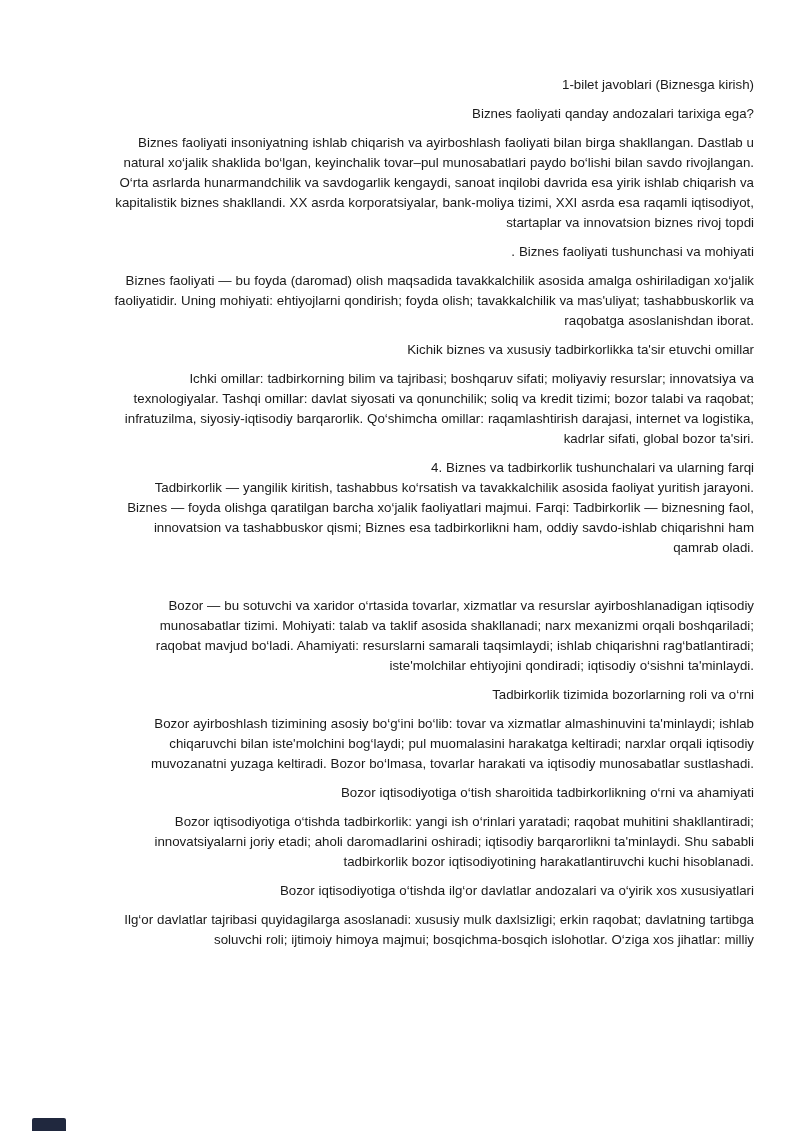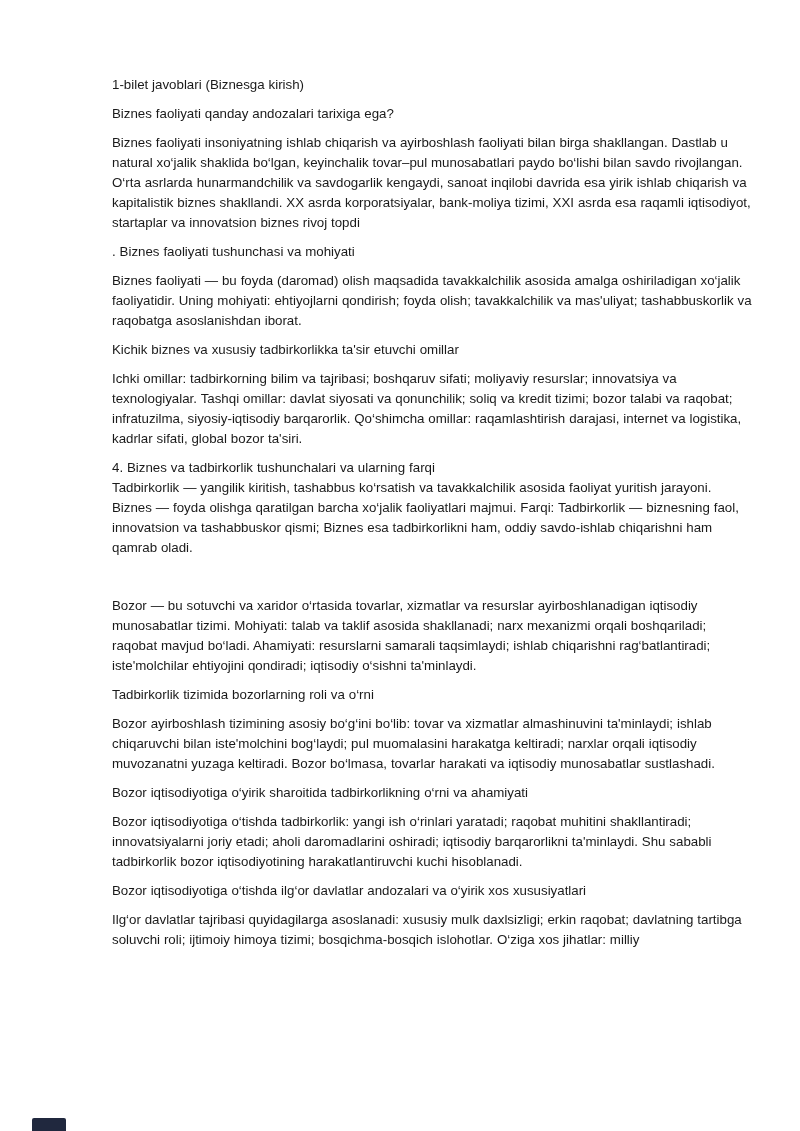--- a/index.html
+++ b/index.html
@@ -26,20 +26,21 @@
     left: 112px;
     width: 642px;
     font-size: 13.3px;
     line-height: 20px;
     text-align: left;
   }
   .doc-content p {
     margin: 0 0 9px 0;
     white-space: pre-line;
     word-spacing: 0.2px;
+    text-align: right;
   }
   .doc-content p.empty-line {
     min-height: 20px;
   }
   .taskbar-fragment {
     position: absolute;
     left: 32px;
     bottom: 0;
     width: 34px;
     height: 13px;
@@ -57,19 +58,19 @@
     <p>. Biznes faoliyati tushunchasi va mohiyati</p>
     <p>Biznes faoliyati — bu foyda (daromad) olish maqsadida tavakkalchilik asosida amalga oshiriladigan xo‘jalik faoliyatidir. Uning mohiyati: ehtiyojlarni qondirish; foyda olish; tavakkalchilik va mas'uliyat; tashabbuskorlik va raqobatga asoslanishdan iborat.</p>
     <p>Kichik biznes va xususiy tadbirkorlikka ta'sir etuvchi omillar</p>
     <p>Ichki omillar: tadbirkorning bilim va tajribasi; boshqaruv sifati; moliyaviy resurslar; innovatsiya va texnologiyalar. Tashqi omillar: davlat siyosati va qonunchilik; soliq va kredit tizimi; bozor talabi va raqobat; infratuzilma, siyosiy-iqtisodiy barqarorlik. Qo‘shimcha omillar: raqamlashtirish darajasi, internet va logistika, kadrlar sifati, global bozor ta'siri.</p>
     <p>4. Biznes va tadbirkorlik tushunchalari va ularning farqi
  Tadbirkorlik — yangilik kiritish, tashabbus ko‘rsatish va tavakkalchilik asosida faoliyat yuritish jarayoni. Biznes — foyda olishga qaratilgan barcha xo‘jalik faoliyatlari majmui. Farqi: Tadbirkorlik — biznesning faol, innovatsion va tashabbuskor qismi; Biznes esa tadbirkorlikni ham, oddiy savdo-ishlab chiqarishni ham qamrab oladi.</p>
     <p class="empty-line"></p>
     <p>Bozor — bu sotuvchi va xaridor o‘rtasida tovarlar, xizmatlar va resurslar ayirboshlanadigan iqtisodiy munosabatlar tizimi. Mohiyati: talab va taklif asosida shakllanadi; narx mexanizmi orqali boshqariladi; raqobat mavjud bo‘ladi. Ahamiyati: resurslarni samarali taqsimlaydi; ishlab chiqarishni rag‘batlantiradi; iste'molchilar ehtiyojini qondiradi; iqtisodiy o‘sishni ta'minlaydi.</p>
     <p>Tadbirkorlik tizimida bozorlarning roli va o‘rni</p>
     <p>Bozor ayirboshlash tizimining asosiy bo‘g‘ini bo‘lib: tovar va xizmatlar almashinuvini ta'minlaydi; ishlab chiqaruvchi bilan iste'molchini bog‘laydi; pul muomalasini harakatga keltiradi; narxlar orqali iqtisodiy muvozanatni yuzaga keltiradi. Bozor bo‘lmasa, tovarlar harakati va iqtisodiy munosabatlar sustlashadi.</p>
-    <p>Bozor iqtisodiyotiga o‘yirik sharoitida tadbirkorlikning o‘rni va ahamiyati</p>
+    <p>Bozor iqtisodiyotiga o‘tish sharoitida tadbirkorlikning o‘rni va ahamiyati</p>
     <p>Bozor iqtisodiyotiga o‘tishda tadbirkorlik: yangi ish o‘rinlari yaratadi; raqobat muhitini shakllantiradi; innovatsiyalarni joriy etadi; aholi daromadlarini oshiradi; iqtisodiy barqarorlikni ta'minlaydi. Shu sababli tadbirkorlik bozor iqtisodiyotining harakatlantiruvchi kuchi hisoblanadi.</p>
     <p>Bozor iqtisodiyotiga o‘tishda ilg‘or davlatlar andozalari va o‘yirik xos xususiyatlari</p>
-    <p>Ilg‘or davlatlar tajribasi quyidagilarga asoslanadi: xususiy mulk daxlsizligi; erkin raqobat; davlatning tartibga soluvchi roli; ijtimoiy himoya tizimi; bosqichma-bosqich islohotlar. O‘ziga xos jihatlar: milliy</p>
+    <p>Ilg‘or davlatlar tajribasi quyidagilarga asoslanadi: xususiy mulk daxlsizligi; erkin raqobat; davlatning tartibga soluvchi roli; ijtimoiy himoya majmui; bosqichma-bosqich islohotlar. O‘ziga xos jihatlar: milliy</p>
   </div>
   <div class="taskbar-fragment" style="background: rgb(32, 40, 62);"></div>
 </div>
 
 </body></html>

